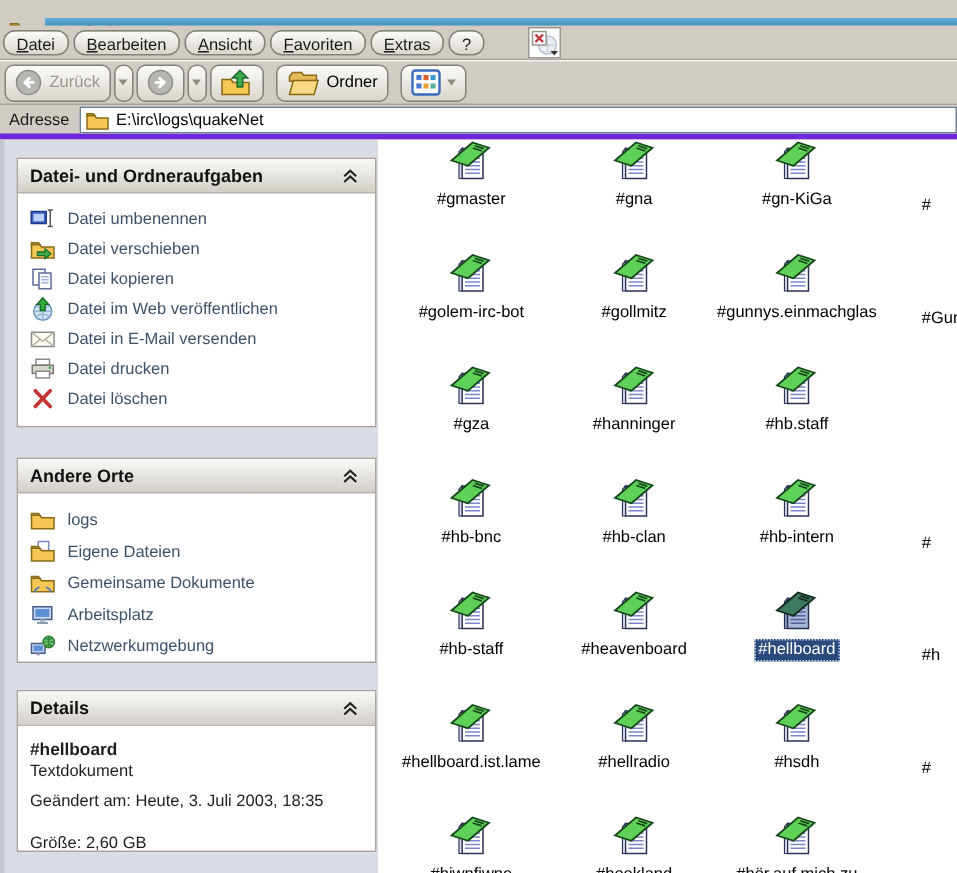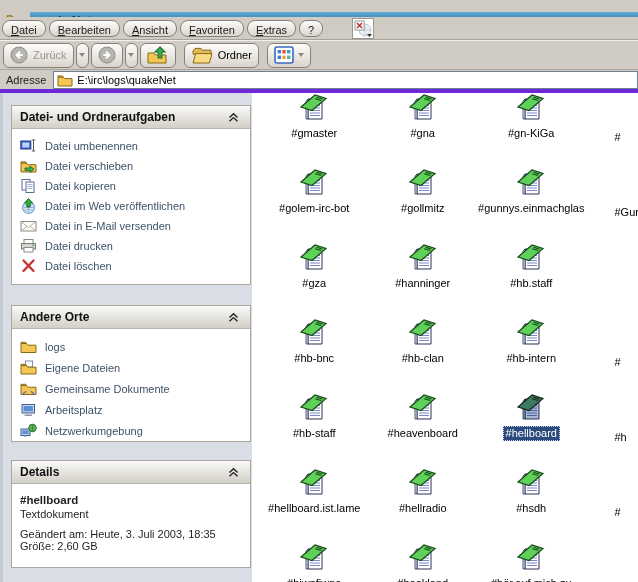--- a/index.html
+++ b/index.html
@@ -59,21 +59,21 @@
   .place-item { height:21px; }
   .chev-btn { width:18px; height:18px; display:flex; align-items:center; justify-content:center; cursor:pointer; }
 
   #pane-tasks { top:12px; height:180px; }
   #pane-places { top:212px; height:137px; }
   #pane-details { top:367px; height:108px; }
   .details-body { padding:10px 8px 0 8px; font-size:11px; color:#1f1f1f; }
   .details-name { font-weight:bold; font-size:11.5px; }
   .details-type { margin-top:2px; }
   .details-modified { margin-top:8px; }
-  .details-size { margin-top:0; }
+  .details-size { margin-top:16px; }
 
   
   .files-view { position:absolute; left:252px; top:0; width:386px; height:489px; background:#fff; overflow:hidden; }
   .files-grid { position:absolute; left:8px; top:-11px; display:grid;
     grid-template-columns:108.5px 108.5px 108.5px 160px; grid-auto-rows:75px; }
   .file-item { display:flex; flex-direction:column; align-items:center; }
   .file-item .icon-wrap { height:32px; margin-top:8px; }
   .file-label { margin-top:4px; font-size:11px; line-height:13px; color:#000; padding:1px 3px; white-space:nowrap; }
   .file-item.selected .icon-wrap { filter:none; }
   .file-item.selected .file-label { background:#2a4a7c; color:#fff; border:1px dotted #c8d4ea; padding:0 2px; }

